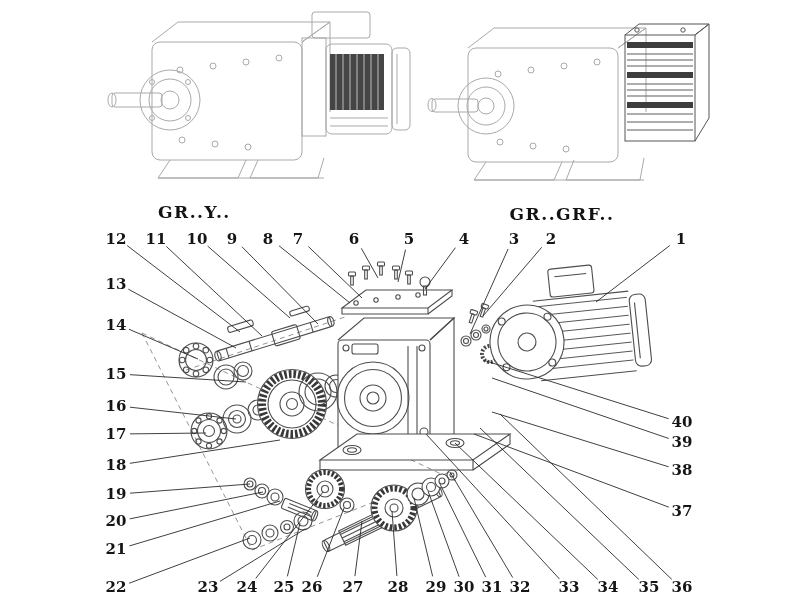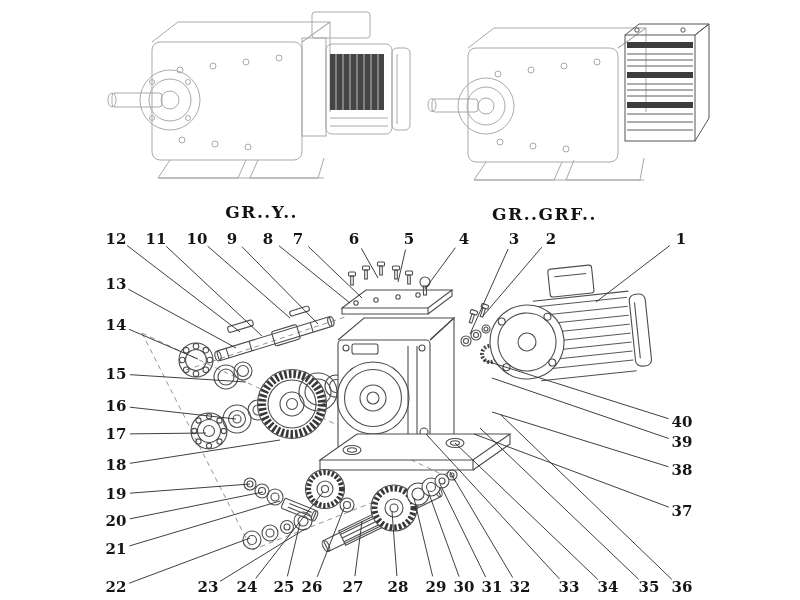--- a/index.html
+++ b/index.html
@@ -1,21 +1,21 @@
 <!DOCTYPE html>
 <html><head>
 <meta charset="utf-8">
 <style>
   * { margin:0; padding:0; box-sizing:border-box; }
   html, body { width:800px; height:600px; background:#ffffff; overflow:hidden; }
   .page { position:relative; width:800px; height:600px; background:#ffffff; font-family:"DejaVu Serif", serif; }
   svg.art { position:absolute; left:0; top:0; }
   .caption { position:absolute; font-weight:bold; font-size:17px; letter-spacing:1.5px; color:#121212; font-family:"DejaVu Serif", serif; }
-  .caption-left  { left:158px; top:202px; width:140px; text-align:right; }
-  .caption-right { left:492px; top:204px; width:140px; }
+  .caption-left  { left:158px; top:202px; width:140px; text-align:left; }
+  .caption-right { left:492px; top:204px; width:140px; text-align:center; }
   #callout-labels text { font-family:"DejaVu Serif", serif; font-weight:bold; font-size:15px; fill:#151515; text-anchor:middle; }
   #leader-lines line { stroke:#2a2a2a; stroke-width:0.9; }
   .lt { stroke:#a9a9a9; fill:none; stroke-width:1; }
   .xp { stroke:#4d4d4d; fill:none; stroke-width:1.1; }
 </style>
 </head>
 <body>
 
 <div class="page">
 

